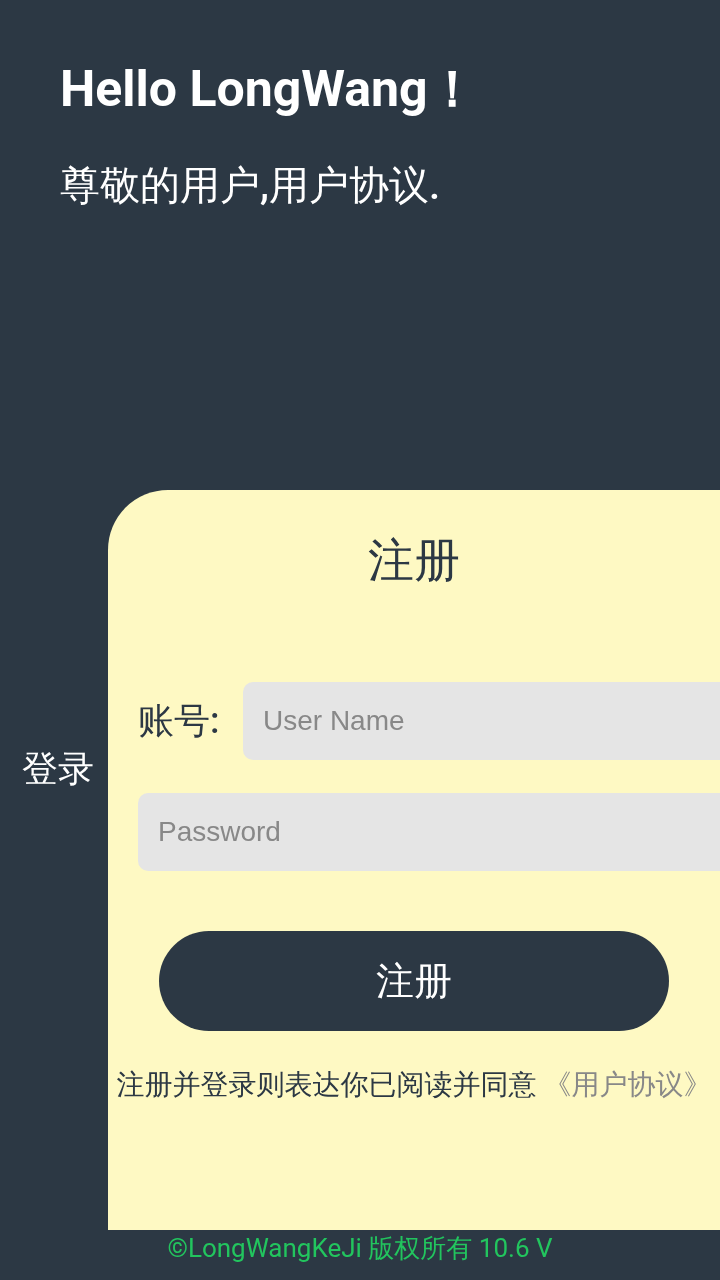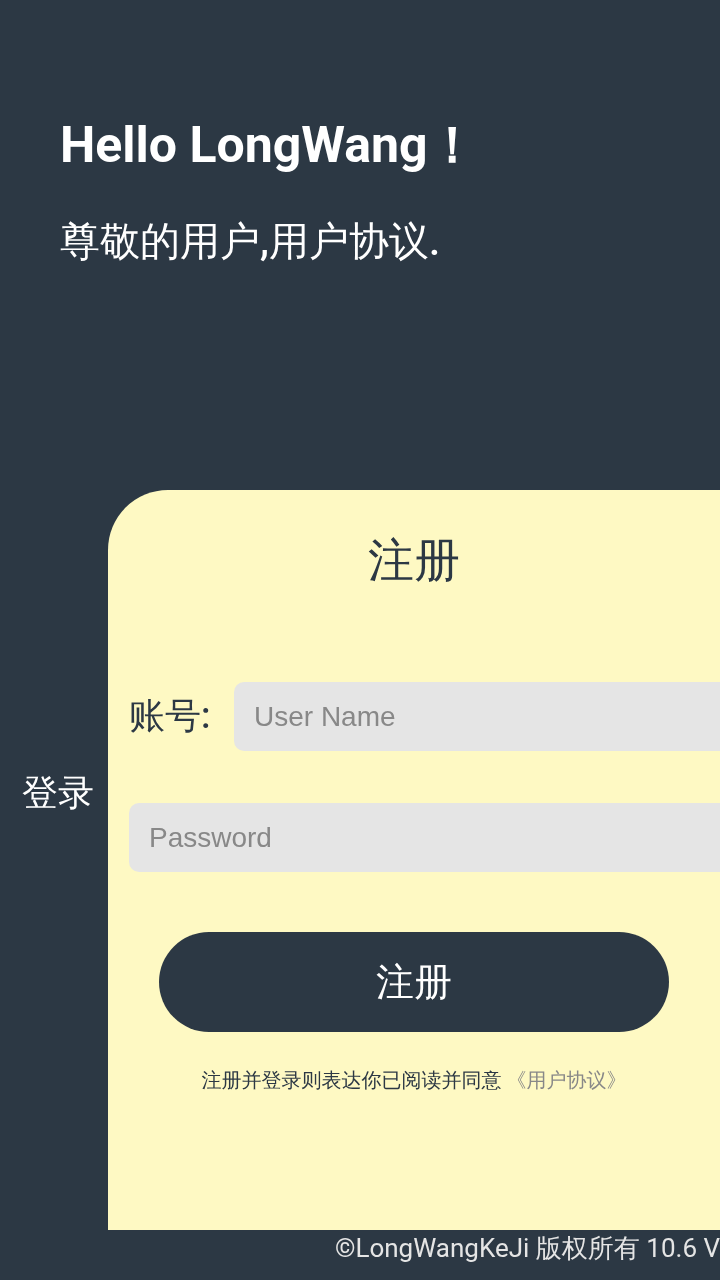--- a/index.html
+++ b/index.html
@@ -9,38 +9,38 @@
     }
     body {
       width: 720px;
       height: 1280px;
       background-color: #2c3844;
       font-family: -apple-system, BlinkMacSystemFont, "Segoe UI", Roboto, sans-serif;
       position: relative;
       overflow: hidden;
     }
     .header {
-      padding: 112px 60px 0 60px;
+      padding: 56px 60px 0 60px;
       color: #ffffff;
     }
     .greeting {
       font-size: 50px;
       font-weight: 700;
       color: #ffffff;
       margin-bottom: 35px;
     }
     .subtitle {
       font-size: 40px;
       font-weight: 500;
       color: #ffffff;
     }
     .login-tab {
       position: absolute;
       left: 22px;
-      top: 769px;
+      top: 745px;
       color: #ffffff;
       font-size: 36px;
       font-weight: 500;
     }
     .card {
       position: absolute;
       left: 108px;
       right: 0;
       top: 490px;
       bottom: 50px;
@@ -51,33 +51,33 @@
     .card-title {
       text-align: center;
       font-size: 46px;
       font-weight: 500;
       color: #2c3844;
       margin-bottom: 90px;
     }
     .form-row {
       display: flex;
       align-items: center;
-      padding-left: 21px;
-      margin-bottom: 52px;
+      padding-left: 30px;
+      margin-bottom: 33px;
     }
     .form-label {
       font-size: 36px;
       font-weight: 500;
       color: #2c3844;
       width: 105px;
       flex-shrink: 0;
     }
     .form-input {
       flex: 1;
-      height: 69px;
+      height: 78px;
       background-color: #e5e5e5;
       border: none;
       border-top-left-radius: 10px;
       border-bottom-left-radius: 10px;
       padding: 0 20px;
       font-size: 28px;
       color: #333;
       outline: none;
     }
     .form-input::placeholder {
@@ -92,34 +92,34 @@
       color: #ffffff;
       border: none;
       border-radius: 50px;
       font-size: 38px;
       font-weight: 500;
       cursor: pointer;
     }
     .agreement {
       text-align: center;
       margin-top: 35px;
-      font-size: 20px;
+      font-size: 28px;
       color: #2c3844;
     }
     .agreement-link {
       color: #888;
     }
     .footer {
       position: absolute;
       bottom: 14px;
       left: 0;
       right: 0;
-      text-align: right;
+      text-align: center;
       font-size: 26px;
-      color: #e5e5e5;
+      color: #22c55e;
     }
   </style>
 </head>
 <body>
 
 <div class="header">
   <div class="greeting">Hello LongWang！</div>
   <div class="subtitle">尊敬的用户,用户协议.</div>
 </div>
 

